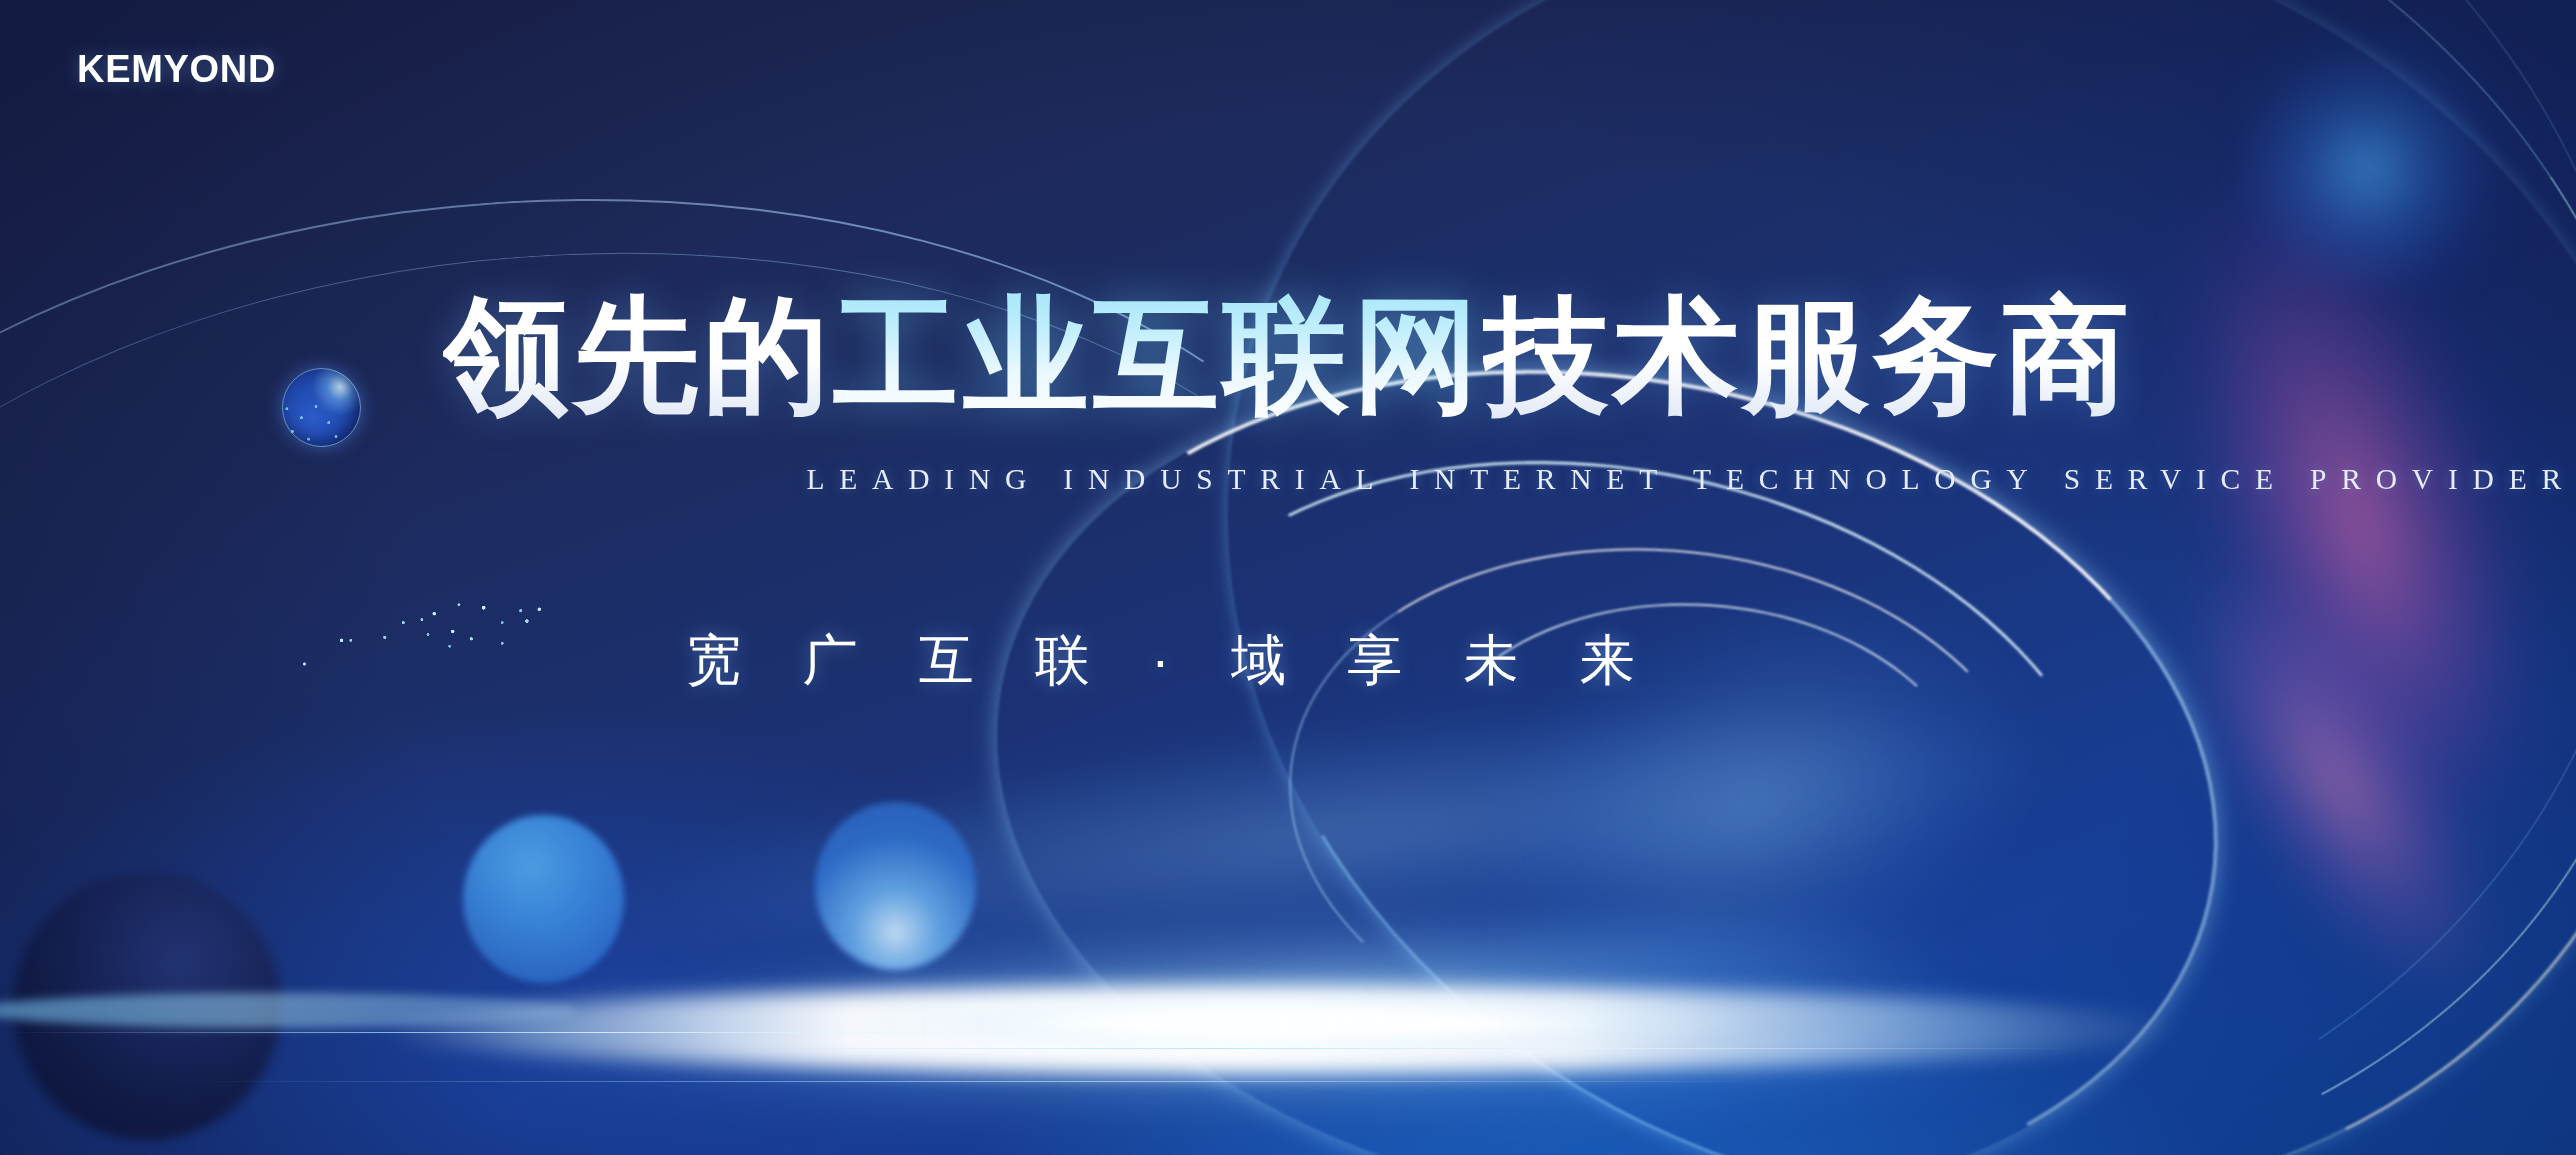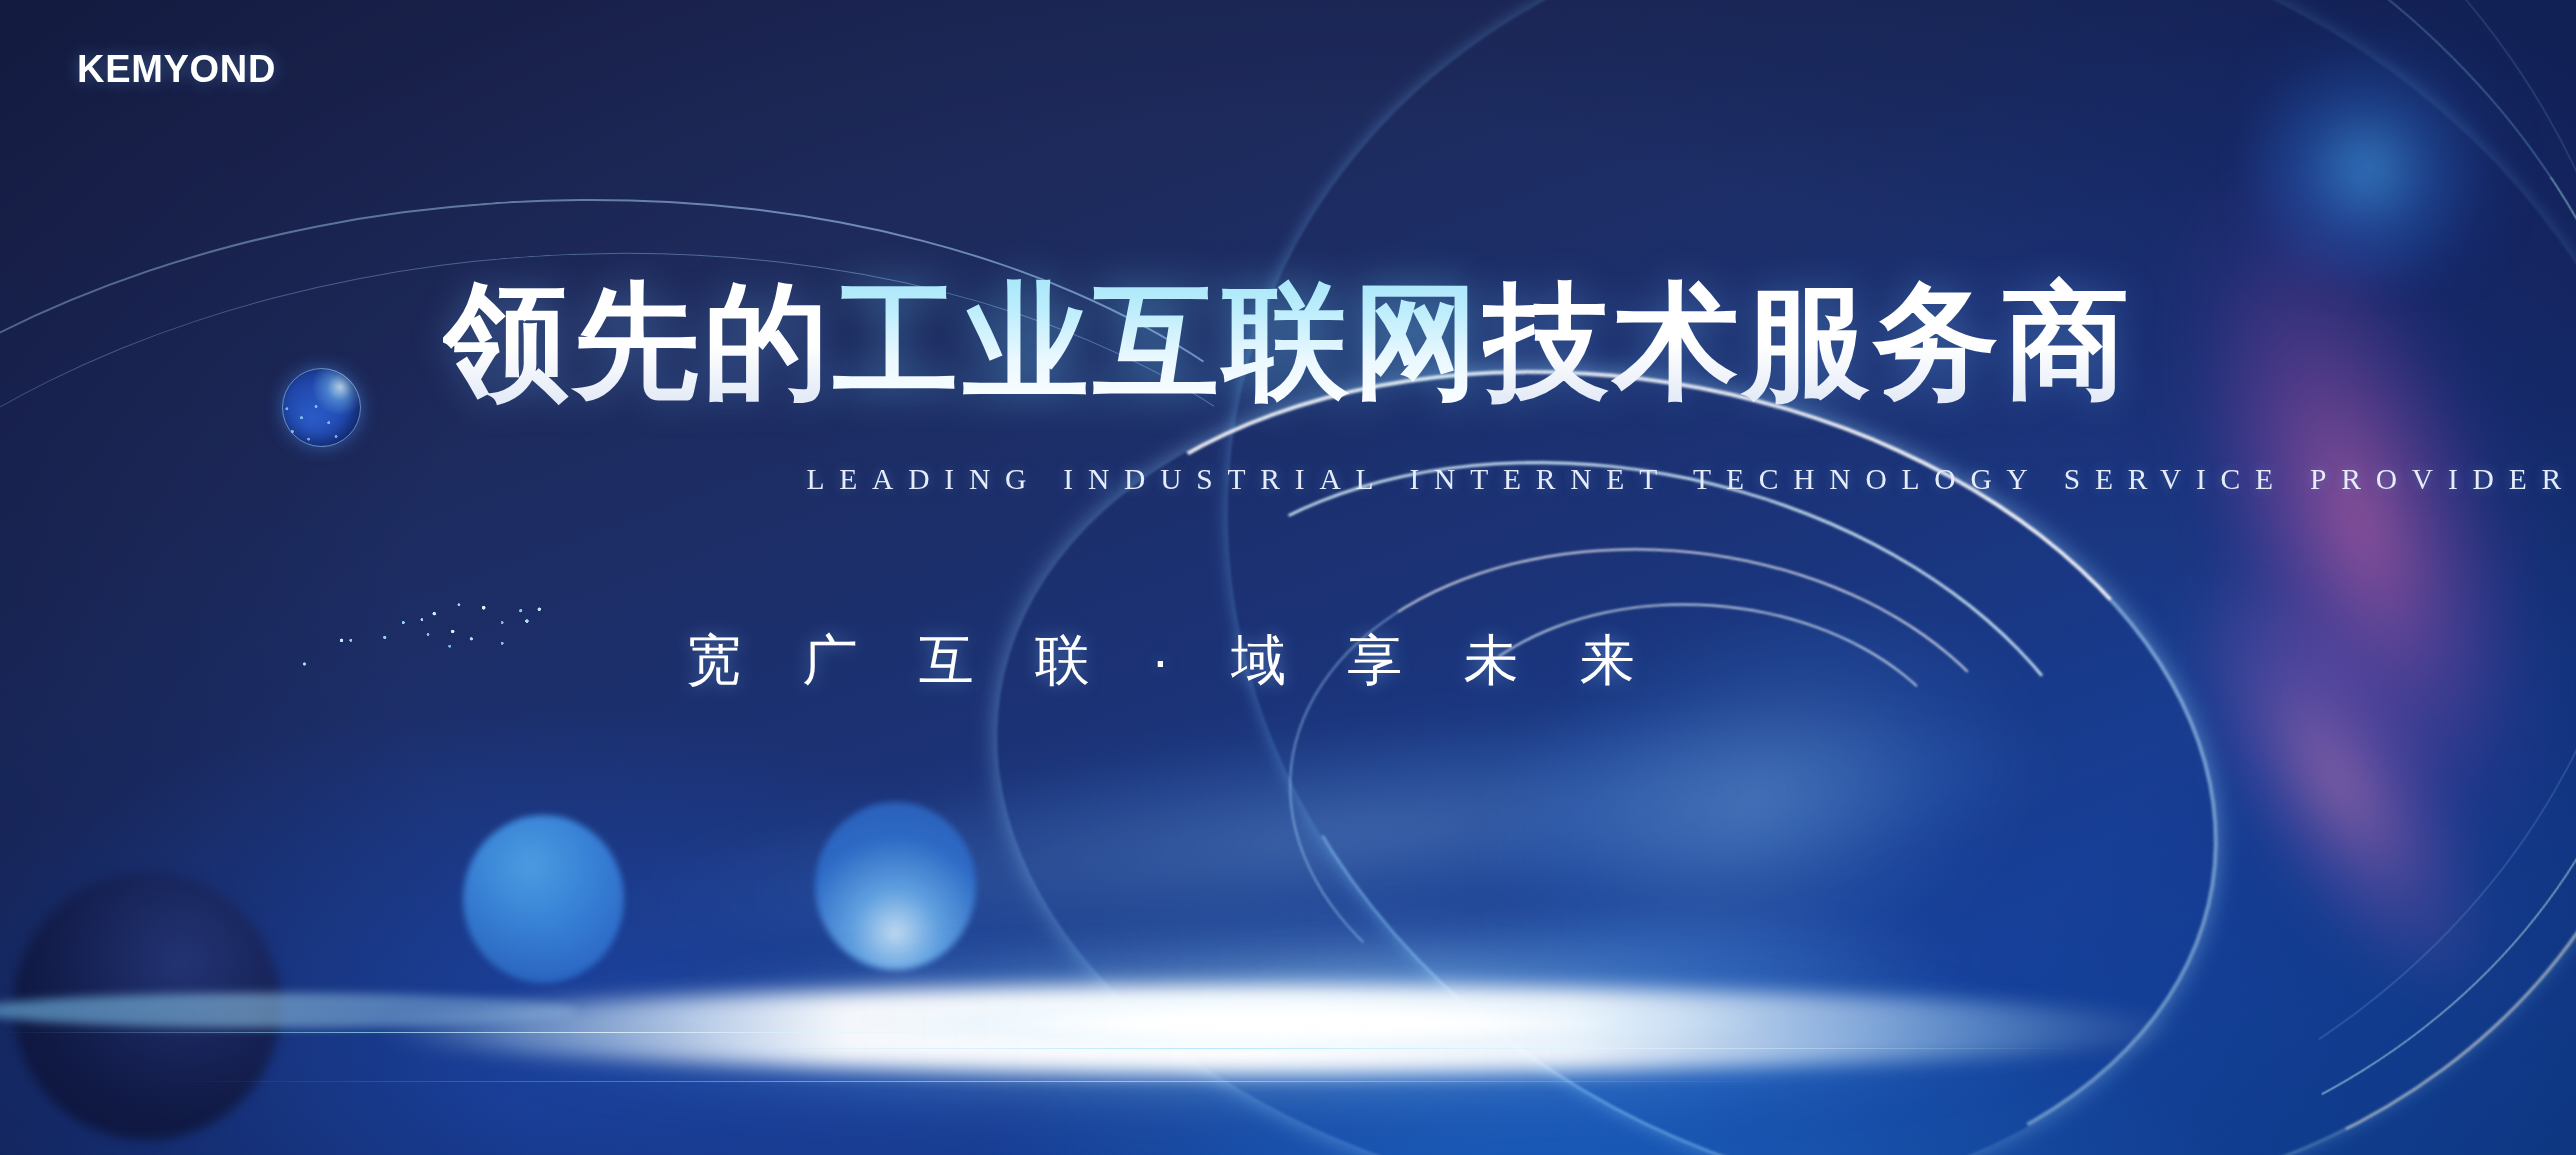--- a/index.html
+++ b/index.html
@@ -306,21 +306,21 @@
     color: #ffffff;
     font-size: 38px;
     font-weight: bold;
     letter-spacing: 0.7px;
     text-shadow: 0 0 16px rgba(120,190,255,0.35);
     margin-left: 22px;
   }
 
   .headline {
     position: absolute;
-    left: 0; top: 276px;
+    left: 0; top: 290px;
     width: 2576px;
     text-align: center;
     font-size: 126px;
     font-weight: bold;
     letter-spacing: 4px;
     line-height: 1.05;
     white-space: nowrap;
   }
   .headline .seg-plain {
     color: #f2f6ff;

